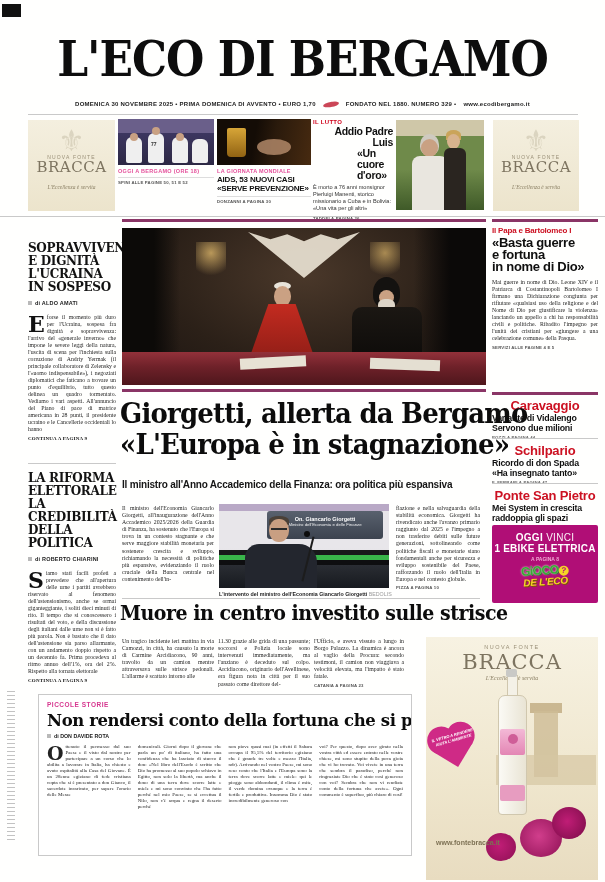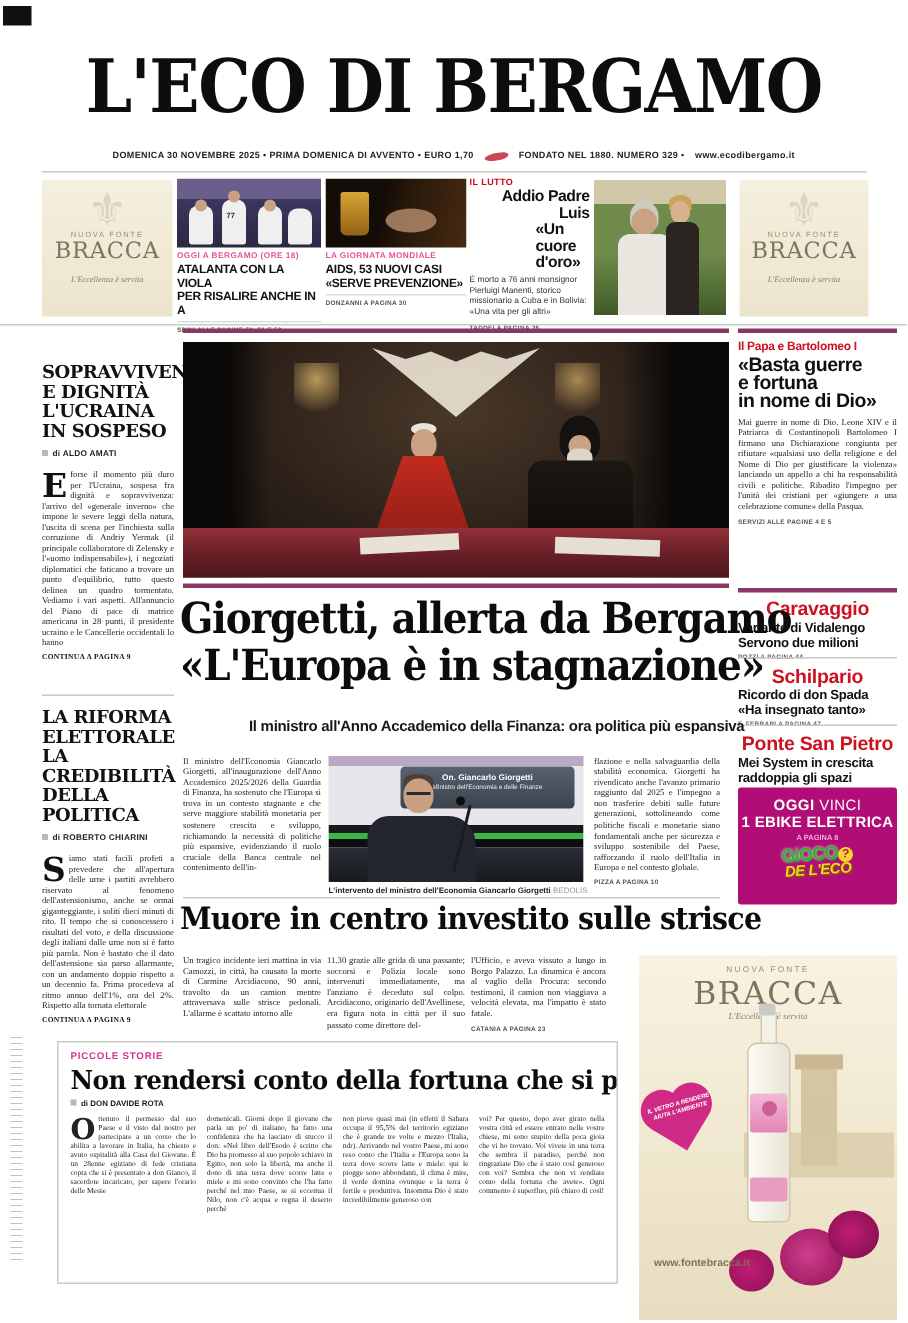--- a/index.html
+++ b/index.html
@@ -110,21 +110,21 @@
     text-shadow:0 0 2px #fff,1px 1px 0 #1c6b1c;}
   .ga-eco{font-size:10px;font-weight:bold;font-style:italic;color:#f5d327;letter-spacing:-.3px;
     text-shadow:1px 1px 0 #7a5a00;}
   .ga-q{display:inline-block;font-size:8px;font-weight:bold;color:#b00e76;background:#f5d327;
     border-radius:50%;width:10px;height:10px;line-height:10px;transform:rotate(10deg);}
 
   
   .main-head{left:120px;top:398px;width:370px;font-family:"DejaVu Serif",serif;font-weight:bold;
     font-size:26px;line-height:28px;letter-spacing:-.8px;color:#0c0c0c;transform:scaleY(1.1);transform-origin:top left;}
   .main-head span{display:block;white-space:nowrap;}
-  .main-deck{left:122px;top:479px;width:368px;font-size:10px;font-weight:bold;letter-spacing:-.2px;color:#161616;margin-left:44px;}
+  .main-deck{left:122px;top:479px;width:368px;font-size:10px;font-weight:bold;letter-spacing:-.2px;color:#161616;}
   .news-col{font-family:"Liberation Serif",serif;font-size:5.8px;line-height:7.1px;text-align:justify;color:#1d1d1d;}
   .g-photo{left:219px;top:504px;width:170px;height:84px;overflow:hidden;
     background:linear-gradient(180deg,#b9a9c6 0%,#b9a9c6 8%,#e8e6ea 8%,#e8e6ea 52%,#cfd2d6 100%);}
   .gp{position:absolute;}
   .g-screen{right:6px;top:7px;width:116px;height:28px;border-radius:3px;text-align:center;
     background:linear-gradient(180deg,#59616e,#3c434f);color:#fff;padding-top:5px;box-sizing:border-box;}
   .g-screen-l1{font-size:5.5px;font-weight:bold;}
   .g-screen-l2{font-size:4.3px;opacity:.9;}
   .g-stripes{left:0;top:46px;width:100%;height:15px;
     background:linear-gradient(180deg,#18181a 0%,#18181a 34%,#39b54a 34%,#39b54a 64%,#0e0e10 64%,#0e0e10 100%);}
@@ -215,24 +215,20 @@
       <div class="t1-player" style="left:8px;"></div>
       <div class="t1-player" style="left:30px;height:30px;"></div>
       <div class="t1-player" style="left:54px;"></div>
       <div class="t1-player" style="left:74px;height:24px;"></div>
       <div class="t1-head" style="left:34px;top:8px;"></div>
       <div class="t1-head" style="left:12px;top:14px;"></div>
       <div class="t1-head" style="left:58px;top:14px;"></div>
       <div class="t1-num" style="left:33px;top:22px;">77</div>
     </div>
     <div class="kicker-pink">OGGI A BERGAMO (ORE 18)</div>
-    <div class="t-head">
-      <span style="display:block;">ATALANTA CON LA VIOLA</span>
-      <span style="display:block;">PER RISALIRE ANCHE IN A</span>
-    </div>
     <div class="t-foot">SPINI ALLE PAGINE 50, 51 E 52</div>
   </div>
 
   <div class="abs teaser" style="left:217px;top:119px;width:94px;">
     <div class="t-photo" style="background:linear-gradient(100deg,#140c06 0%,#140c06 40%,#2a1a0c 60%,#472a10 100%);">
       <div class="t2-glass"></div>
       <div class="t2-hand"></div>
     </div>
     <div class="kicker-pink">LA GIORNATA MONDIALE</div>
     <div class="t-head">

